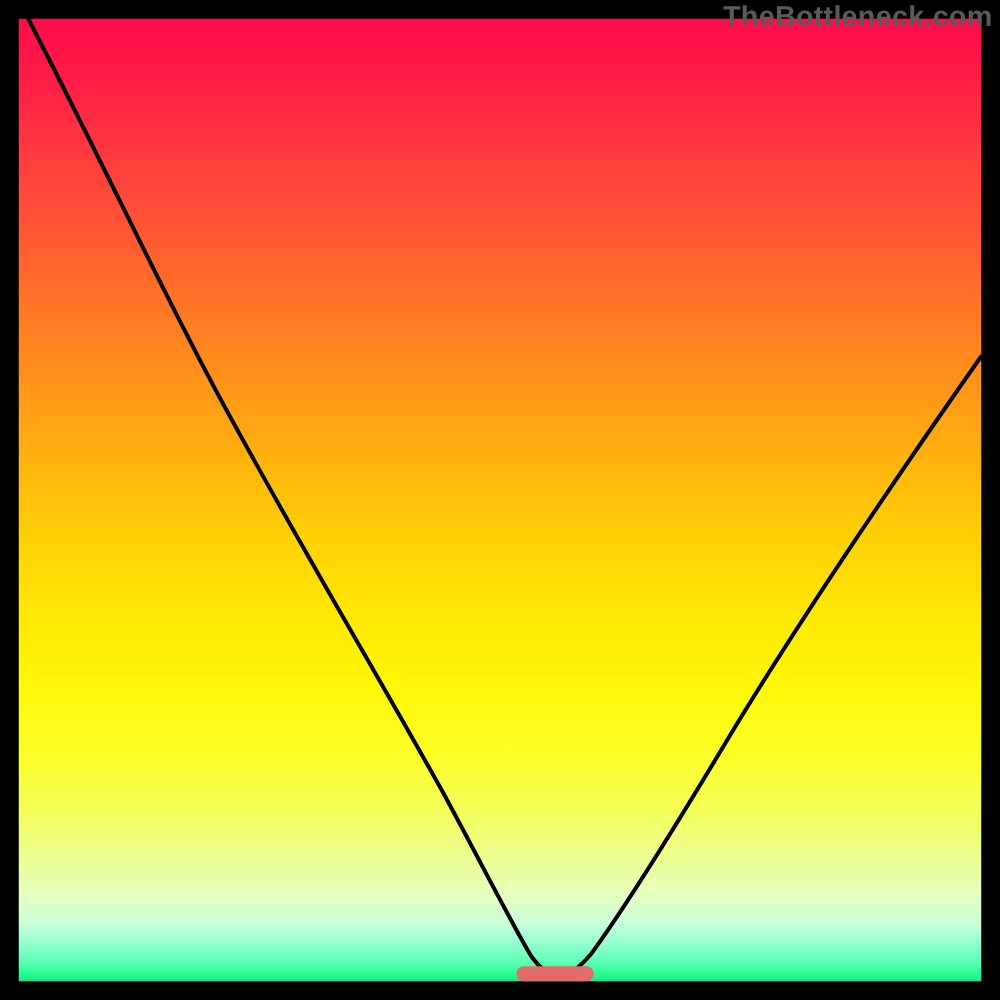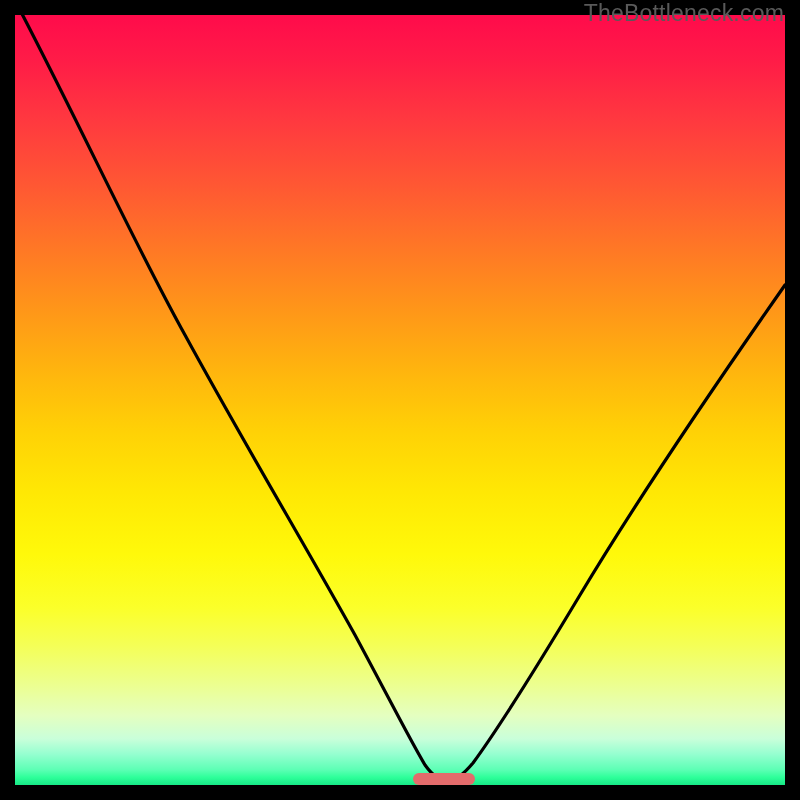--- a/index.html
+++ b/index.html
@@ -50,24 +50,24 @@
     position: absolute;
     left: 0;
     top: 0;
     width: 770px;
     height: 770px;
     overflow: visible;
   }
   .watermark {
     position: absolute;
     top: 0px;
-    right: 16px;
+    right: 6px;
     color: #5a5a5a;
     font-size: 23px;
-    font-weight: 400;
+    font-weight: 700;
     letter-spacing: 0.2px;
     user-select: none;
   }
   .bottom-marker {
     position: absolute;
     background: #e36b6b;
     border-radius: 6px;
     height: 12px;
     width: 62px;
   }

